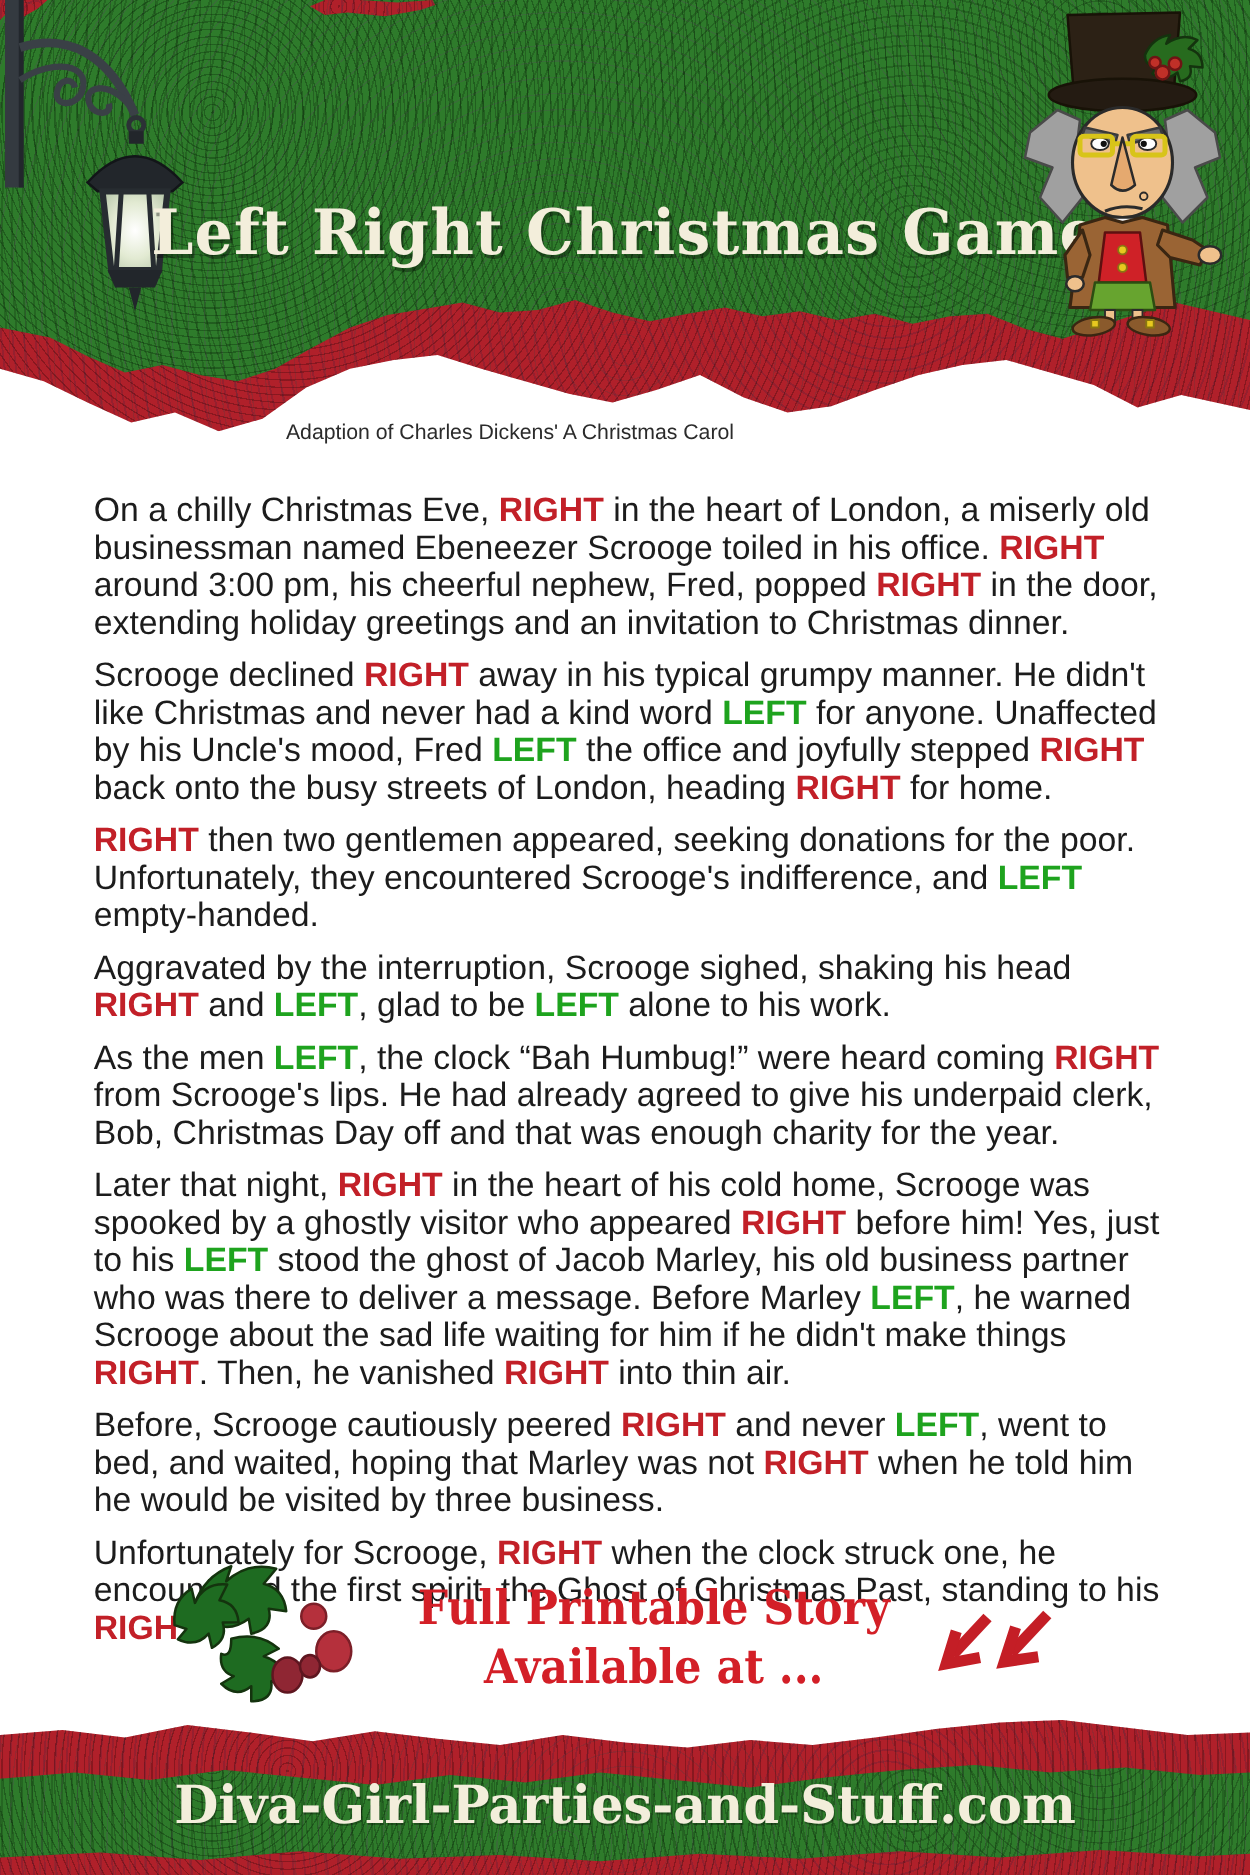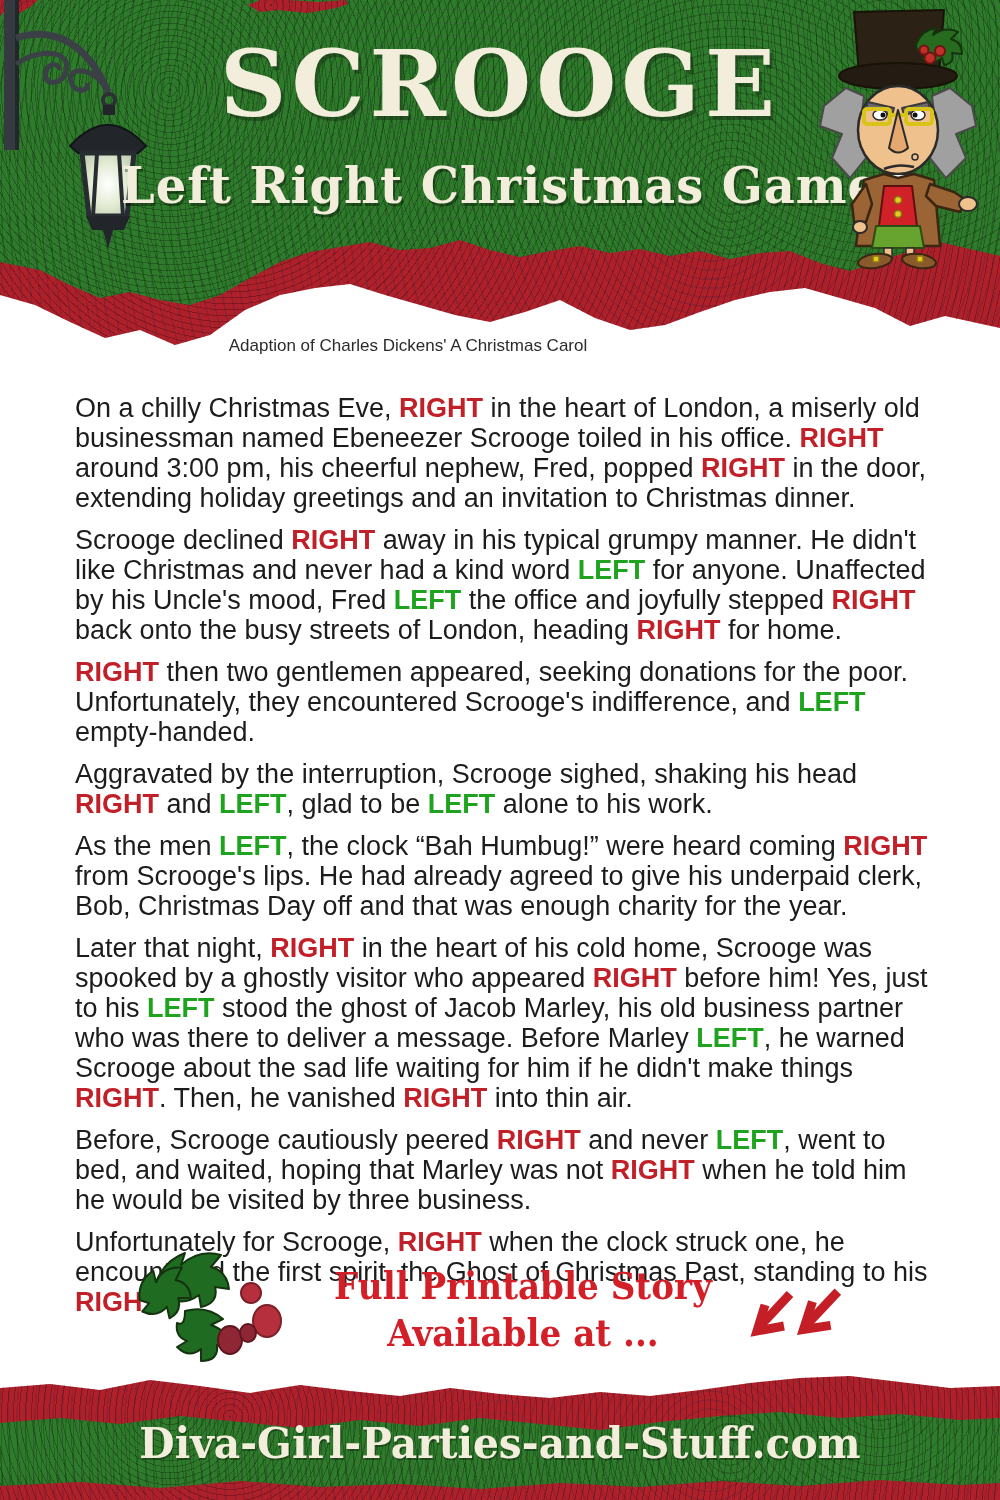--- a/index.html
+++ b/index.html
@@ -172,21 +172,20 @@
       <rect x="66" y="240" width="8" height="11" fill="#efc18c" stroke-width="1.5"></rect>
       <rect x="88" y="240" width="8" height="11" fill="#efc18c" stroke-width="1.5"></rect>
 
       <ellipse cx="57" cy="253" rx="17" ry="7" fill="#8a5a2c" stroke="#3a2612" transform="rotate(-8 57 253)"></ellipse>
       <ellipse cx="101" cy="253" rx="17" ry="7" fill="#8a5a2c" stroke="#3a2612" transform="rotate(8 101 253)"></ellipse>
       <rect x="55" y="248" width="6" height="6" fill="#e8c91f" stroke="#8a7610" stroke-width="1.5"></rect>
       <rect x="99" y="248" width="6" height="6" fill="#e8c91f" stroke="#8a7610" stroke-width="1.5"></rect>
     </g>
   </svg>
 
-  <div class="page-title">SCROOGE</div>
   <div class="page-subtitle">Left Right Christmas Game</div>
 
   <div class="subheading">Adaption of Charles Dickens' A Christmas Carol</div>
 
   <div class="story">
     <p><span>On a chilly Christmas Eve, </span><span class="w-right">RIGHT</span><span> in the heart of London, a miserly old businessman named Ebeneezer Scrooge toiled in his office. </span><span class="w-right">RIGHT</span><span> around 3:00 pm, his cheerful nephew, Fred, popped </span><span class="w-right">RIGHT</span><span> in the door, extending holiday greetings and an invitation to Christmas dinner.</span></p>
     <p><span>Scrooge declined </span><span class="w-right">RIGHT</span><span> away in his typical grumpy manner. He didn't like Christmas and never had a kind word </span><span class="w-left">LEFT</span><span> for anyone.  Unaffected by his Uncle's mood, Fred </span><span class="w-left">LEFT</span><span> the office and joyfully stepped </span><span class="w-right">RIGHT</span><span> back onto the busy streets of London, heading </span><span class="w-right">RIGHT</span><span> for home.</span></p>
     <p><span class="w-right">RIGHT</span><span> then two gentlemen appeared, seeking donations for the poor. Unfortunately, they encountered Scrooge's indifference, and </span><span class="w-left">LEFT</span><span> empty-handed.</span></p>
     <p><span>Aggravated by the interruption, Scrooge sighed, shaking his head </span><span class="w-right">RIGHT</span><span> and </span><span class="w-left">LEFT</span><span>, glad to be </span><span class="w-left">LEFT</span><span> alone to his work.</span></p>
     <p><span>As the men </span><span class="w-left">LEFT</span><span>, the clock “Bah Humbug!” were heard coming </span><span class="w-right">RIGHT</span><span> from Scrooge's lips. He had already agreed to give his underpaid clerk, Bob, Christmas Day off and that was enough charity for the year.</span></p>

